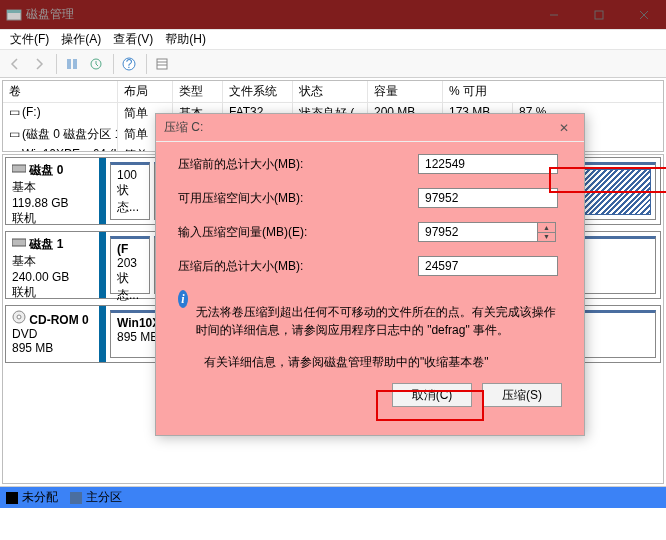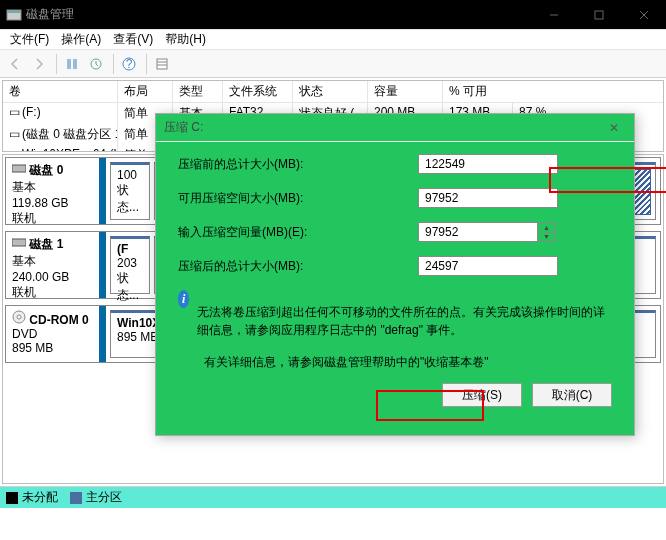--- a/index.html
+++ b/index.html
@@ -1,19 +1,19 @@
 <!DOCTYPE html>
 <html><head>
 <meta charset="utf-8">
 <style>
 * { margin: 0; padding: 0; box-sizing: border-box; font-family: "Microsoft YaHei", "SimSun", Tahoma, sans-serif; font-size: 12px; }
 body { background: #fff; width: 666px; height: 540px; overflow: hidden; position: relative; }
 
 
-.titlebar { height: 30px; background: #000000; border-bottom: 1px solid #e5e5e5; display: flex; align-items: center; padding-left: 6px; }
+.titlebar { height: 30px; background: #7f1d1d; border-bottom: 1px solid #e5e5e5; display: flex; align-items: center; padding-left: 6px; }
 .titlebar .icon { width: 16px; height: 16px; margin-right: 4px; display: inline-flex; align-items: center; justify-content: center; }
 .titlebar .title { flex: 1; color: #999; }
 .win-controls { display: flex; }
 .win-btn { width: 45px; height: 30px; display: flex; align-items: center; justify-content: center; color: #999; }
 
 
 .menubar { height: 20px; display: flex; align-items: center; padding-left: 4px; border-bottom: 1px solid #e5e5e5; }
 .menubar span { padding: 2px 6px; }
 
 
@@ -42,27 +42,27 @@
 .disk-area { border: 1px solid #bdbdbd; margin: 2px; height: 330px; overflow: auto; padding: 2px; position: relative; }
 .disk-panel { display: flex; border: 1px solid #888; margin-bottom: 6px; height: 68px; }
 .disk-info { width: 100px; border-right: 7px solid #0369a1; padding: 4px 6px; }
 .disk-info .dname { font-weight: bold; }
 .disk-parts { flex: 1; display: flex; padding: 4px; gap: 4px; }
 .part { border: 1px solid #888; padding: 3px 6px; position: relative; }
 .part.primary { border-top: 3px solid #4a6ea0; }
 .hatch { position:absolute; right:4px; top:4px; bottom:4px; width:70px; background: repeating-linear-gradient(135deg,#3a64a0,#3a64a0 2px,#fff 2px,#fff 4px); border:1px solid #3a64a0;}
 
 
-.legend { height: 22px; border-top: 1px solid #d0d0d0; display: flex; align-items: center; padding-left: 6px; gap: 12px; background:#5eead4; }
+.legend { height: 22px; border-top: 1px solid #d0d0d0; display: flex; align-items: center; padding-left: 6px; gap: 12px; background:#3b82f6; }
 .legend-swatch { width: 12px; height: 12px; display: inline-block; margin-right: 4px; vertical-align: middle; }
 .sw-unalloc { background: #000; }
 .sw-primary { background: #4a6ea0; }
 
 
-.dialog { position: absolute; left: 155px; top: 113px; width: 480px; height: 323px; background: #22c55e; border: 1px solid #aaa; box-shadow: 2px 2px 12px rgba(0,0,0,0.25); }
+.dialog { position: absolute; left: 155px; top: 113px; width: 430px; height: 323px; background: #fca5a5; border: 1px solid #aaa; box-shadow: 2px 2px 12px rgba(0,0,0,0.25); }
 .dlg-title { height: 28px; display: flex; align-items: center; padding: 0 8px; font-size: 12px; color:#444; border-bottom:1px solid #eee;}
 .dlg-title .spacer { flex:1; }
 .dlg-close { width: 24px; text-align:center; color:#555; }
 .dlg-body { padding: 12px 22px; }
 .dlg-row { display: flex; align-items: center; margin-bottom: 14px; }
 .dlg-row label { width: 240px; }
 .dlg-val { width: 140px; border: 1px solid #888; height: 20px; padding: 2px 6px; background:#fff; }
 .dlg-val.readonly { border-color:#888; }
 .spinner { display:flex; }
 .spinner .dlg-val { width:120px; }
@@ -298,19 +298,19 @@
     <div class="dlg-row">
       <label>压缩后的总计大小(MB):</label>
       <div class="dlg-val readonly">24597</div>
     </div>
     <div class="info-row">
       <div class="ico">i</div>
       <div class="info-text">无法将卷压缩到超出任何不可移动的文件所在的点。有关完成该操作时间的详细信息，请参阅应用程序日志中的 "defrag" 事件。</div>
     </div>
     <div class="info-text" style="margin:14px 0 0 26px">有关详细信息，请参阅磁盘管理帮助中的"收缩基本卷"</div>
     <div class="dlg-buttons">
+      <div class="dlg-btn">取消(C)</div>
       <div class="dlg-btn">压缩(S)</div>
-      <div class="dlg-btn">取消(C)</div>
     </div>
   </div>
   <div class="annot annot1"></div>
   <div class="annot annot2"></div>
 </div>
 
 </body></html>

